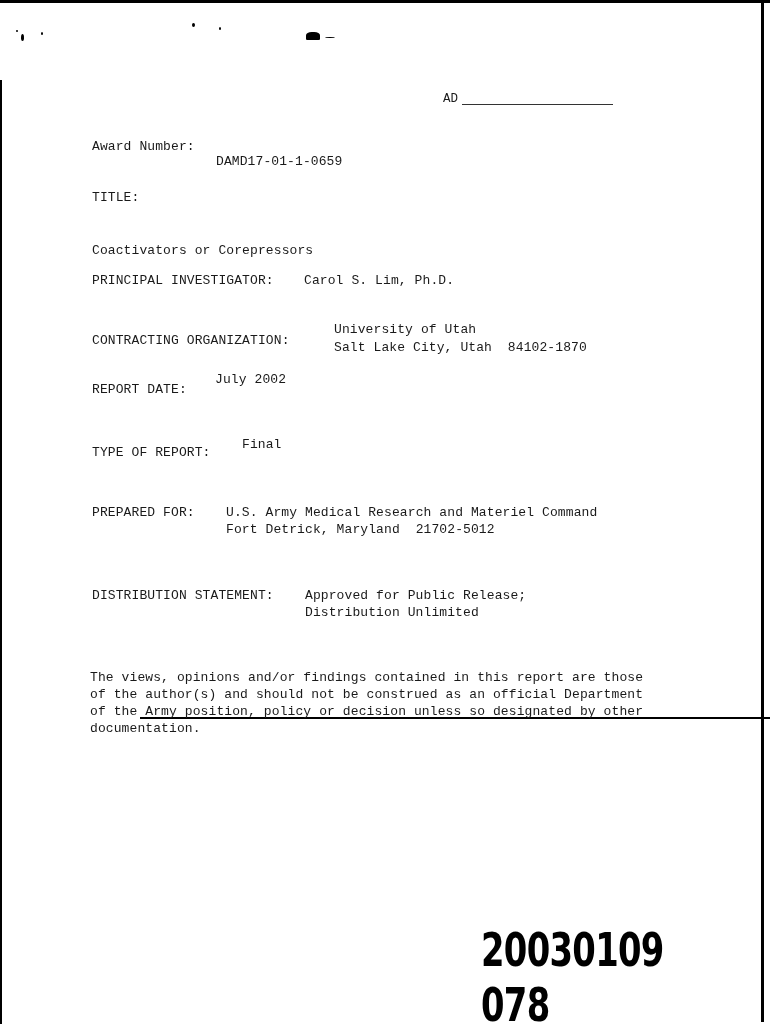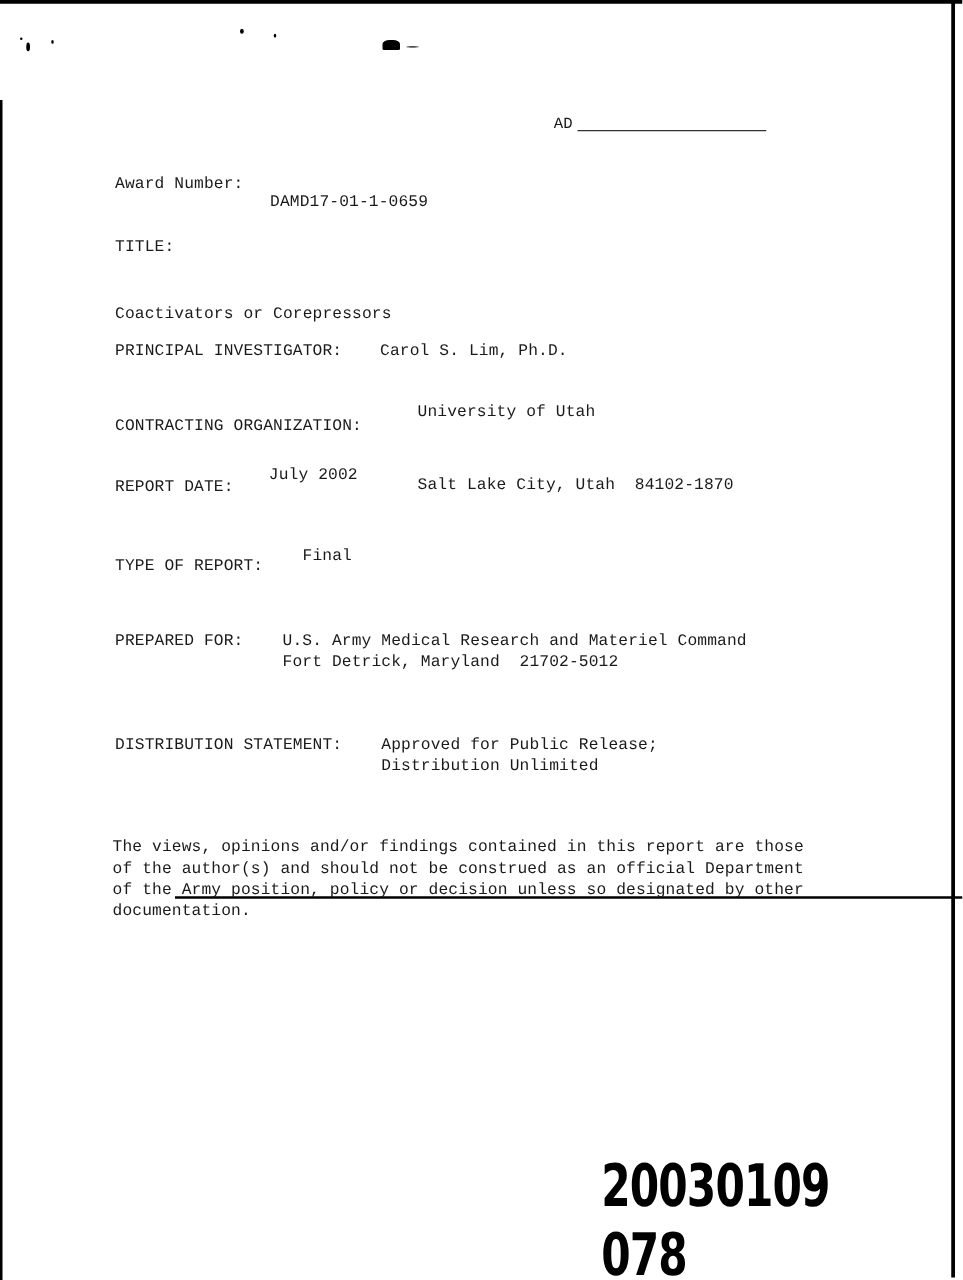--- a/index.html
+++ b/index.html
@@ -41,21 +41,21 @@
   <span class="t" style="left:216px;top:138px;margin-top:15px;">DAMD17-01-1-0659</span>
 
   <span class="t" style="left:92px;top:189px;">TITLE:</span>
   <span class="t" style="left:92px;top:205px;margin-top:37px;">Coactivators or Corepressors</span>
 
   <span class="t" style="left:92px;top:272px;">PRINCIPAL INVESTIGATOR:</span>
   <span class="t" style="left:304px;top:272px;">Carol S. Lim, Ph.D.</span>
 
   <span class="t" style="left:92px;top:332px;">CONTRACTING ORGANIZATION:</span>
   <span class="t" style="left:334px;top:321px;">University of Utah</span>
-  <span class="t" style="left:334px;top:339px;margin-top:40px;">Salt Lake City, Utah  84102-1870</span>
+  <span class="t" style="left:334px;top:339px;">Salt Lake City, Utah  84102-1870</span>
 
   <span class="t" style="left:92px;top:371px;margin-top:10px;">REPORT DATE:</span>
   <span class="t" style="left:215px;top:371px;">July 2002</span>
 
   <span class="t" style="left:92px;top:444px;">TYPE OF REPORT:</span>
   <span class="t" style="left:242px;top:436px;">Final</span>
 
   <span class="t" style="left:92px;top:504px;">PREPARED FOR:</span>
   <span class="t" style="left:226px;top:504px;">U.S. Army Medical Research and Materiel Command</span>
   <span class="t" style="left:226px;top:521px;">Fort Detrick, Maryland  21702-5012</span>

